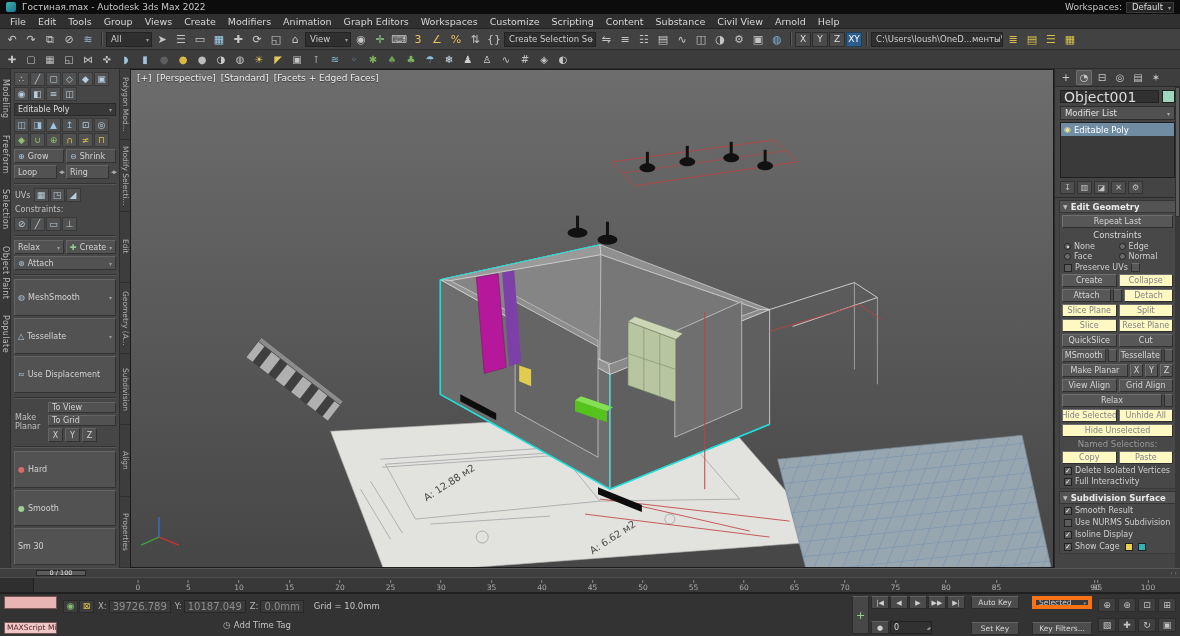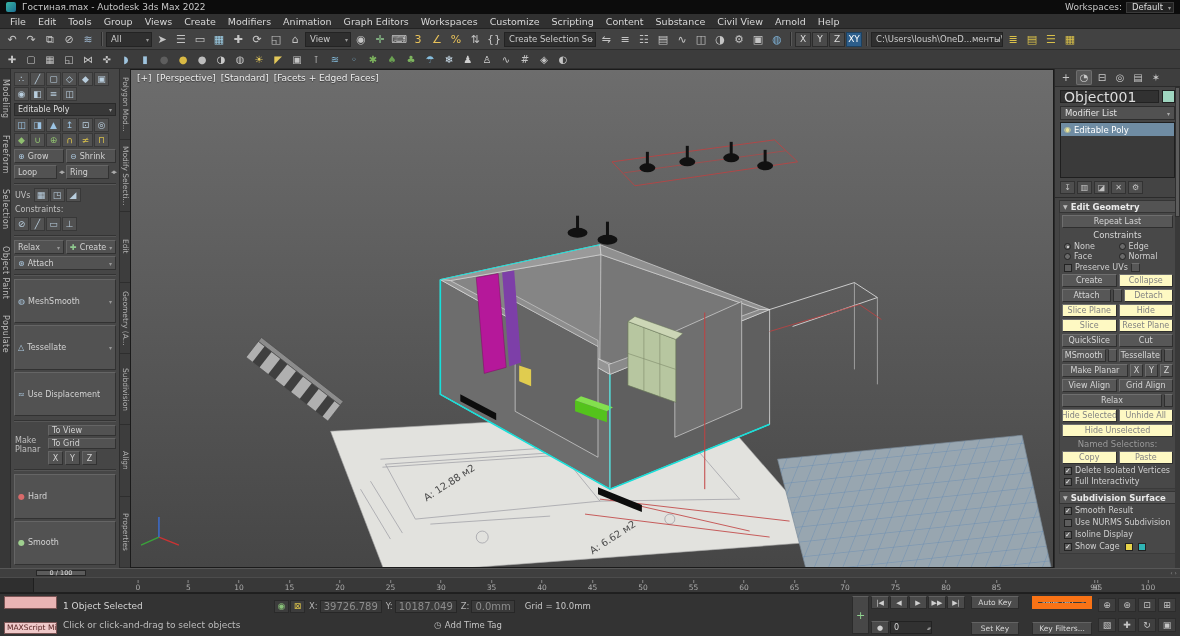--- a/index.html
+++ b/index.html
@@ -123,21 +123,21 @@
   .timetag .clock { color:#b0b0b0; font-size:9px; }
   .transport { display:flex; gap:2px; flex:0 0 auto; align-items:stretch; }
   .setkeys-big { width:17px; background:#474747; border:1px solid #2b2b2b; border-top-color:#606060; display:flex; align-items:center; justify-content:center; color:#8fd08f; font-size:11px; }
   .tr-col { display:flex; flex-direction:column; justify-content:space-between; }
   .tr-row { display:flex; gap:1px; }
   .tr-btn { min-width:18px; height:13px; background:#4a4a4a; border:1px solid #2b2b2b; border-top-color:#616161; display:flex; align-items:center; justify-content:center; font-size:7px; color:#d0d0d0; padding:0 2px; }
   .frame-field { width:42px; height:13px; background:#313131; border:1px solid #222; color:#ddd; display:flex; align-items:center; padding:0 3px; font-size:8px; position:relative; }
   .frame-field::after { content:"▴▾"; position:absolute; right:1px; font-size:5px; color:#999; letter-spacing:-1px; }
   .keying { display:grid; grid-template-columns:48px 60px; grid-auto-rows:13px; gap:13px; align-content:space-around; flex:0 0 auto; }
   .key-btn { background:#4c4c4c; border:1px solid #2b2b2b; border-top-color:#636363; color:#d6d6d6; font-size:7.5px; display:flex; align-items:center; justify-content:center; white-space:nowrap; overflow:hidden; }
-  .key-dd { background:#3a3a3a; border:6px solid #f97316; color:#cdcdcd; font-size:7.5px; display:flex; align-items:center; padding:0 8px 0 3px; position:relative; white-space:nowrap; overflow:hidden; }
+  .key-dd { background:#3a3a3a; border:4px solid #f97316; color:#cdcdcd; font-size:7.5px; display:flex; align-items:center; padding:0 8px 0 3px; position:relative; white-space:nowrap; overflow:hidden; }
   .key-dd::after { content:"▾"; position:absolute; right:2px; font-size:5px; color:#999; }
   .navgrid { display:grid; grid-template-columns:repeat(4,18px); grid-auto-rows:14px; gap:2px; align-content:space-around; flex:0 0 auto; }
   .nav-ico { display:flex; align-items:center; justify-content:center; font-size:9px; color:#c6c6c6; background:#3f3f3f; border:1px solid #2c2c2c; }
 </style>
 </head>
 <body>
 
 <div class="titlebar">
   <div class="logo"></div>
   <span>Гостиная.max - Autodesk 3ds Max 2022</span>
@@ -410,20 +410,23 @@
       </div>
       <div class="rp-div"></div>
       <div class="rp-btn">
           <span class="ic" style="color:#d86a6a">●</span>
           <span>Hard</span>
         </div>
       <div class="rp-btn">
           <span class="ic" style="color:#9fd08f">●</span>
           <span>Smooth</span>
         </div>
+      <div class="rp-btn">
+          <span>Sm 30</span>
+        </div>
     </div>
     <div class="ribbon-titles" id="ribbon-titles">
         <div class="ribbon-title">Polygon Mod...</div>
         <div class="ribbon-title">Modify Selecti...</div>
         <div class="ribbon-title">Edit</div>
         <div class="ribbon-title">Geometry (A...</div>
         <div class="ribbon-title">Subdivision</div>
         <div class="ribbon-title">Align</div>
         <div class="ribbon-title">Properties</div>
       </div>
@@ -624,21 +627,21 @@
             <div class="eg-btn">Create</div>
             <div class="eg-btn disabled">Collapse</div>
           </div>
           <div class="eg-row">
             <div class="eg-btn">Attach</div>
             <div class="eg-set"></div>
             <div class="eg-btn disabled">Detach</div>
           </div>
           <div class="eg-row">
             <div class="eg-btn disabled">Slice Plane</div>
-            <div class="eg-btn disabled">Hide</div>
+            <div class="eg-btn disabled">Split</div>
           </div>
           <div class="eg-row">
             <div class="eg-btn disabled">Slice</div>
             <div class="eg-btn disabled">Reset Plane</div>
           </div>
           <div class="eg-row">
             <div class="eg-btn">QuickSlice</div>
             <div class="eg-btn">Cut</div>
           </div>
           <div class="eg-row">
@@ -749,24 +752,20 @@
     <div class="tick" style="left: 1047px; margin-left: 48px;">90</div>
     <div class="tick" style="left: 1097.5px;">95</div>
     <div class="tick" style="left: 1148px;">100</div>
   </div>
 
 <div class="statusbar">
   <div class="mxs">
     <div class="mxs-top"></div>
     <div class="mxs-bottom">MAXScript Mi</div>
   </div>
-  <div class="status-texts">
-    <div class="status-line">1 Object Selected</div>
-    <div class="prompt-line">Click or click-and-drag to select objects</div>
-  </div>
   <div class="sb-mid">
     <div class="sb-mid-top">
       <div class="tb-group" id="sb-toggles">
           <span class="tgl" style="color: rgb(136, 192, 120);">◉</span>
           <span class="tgl" style="color: rgb(217, 192, 74);">⊠</span>
         </div>
       <div class="coord">
           <span>X:</span>
           <span class="val">39726.789</span>
         </div>

